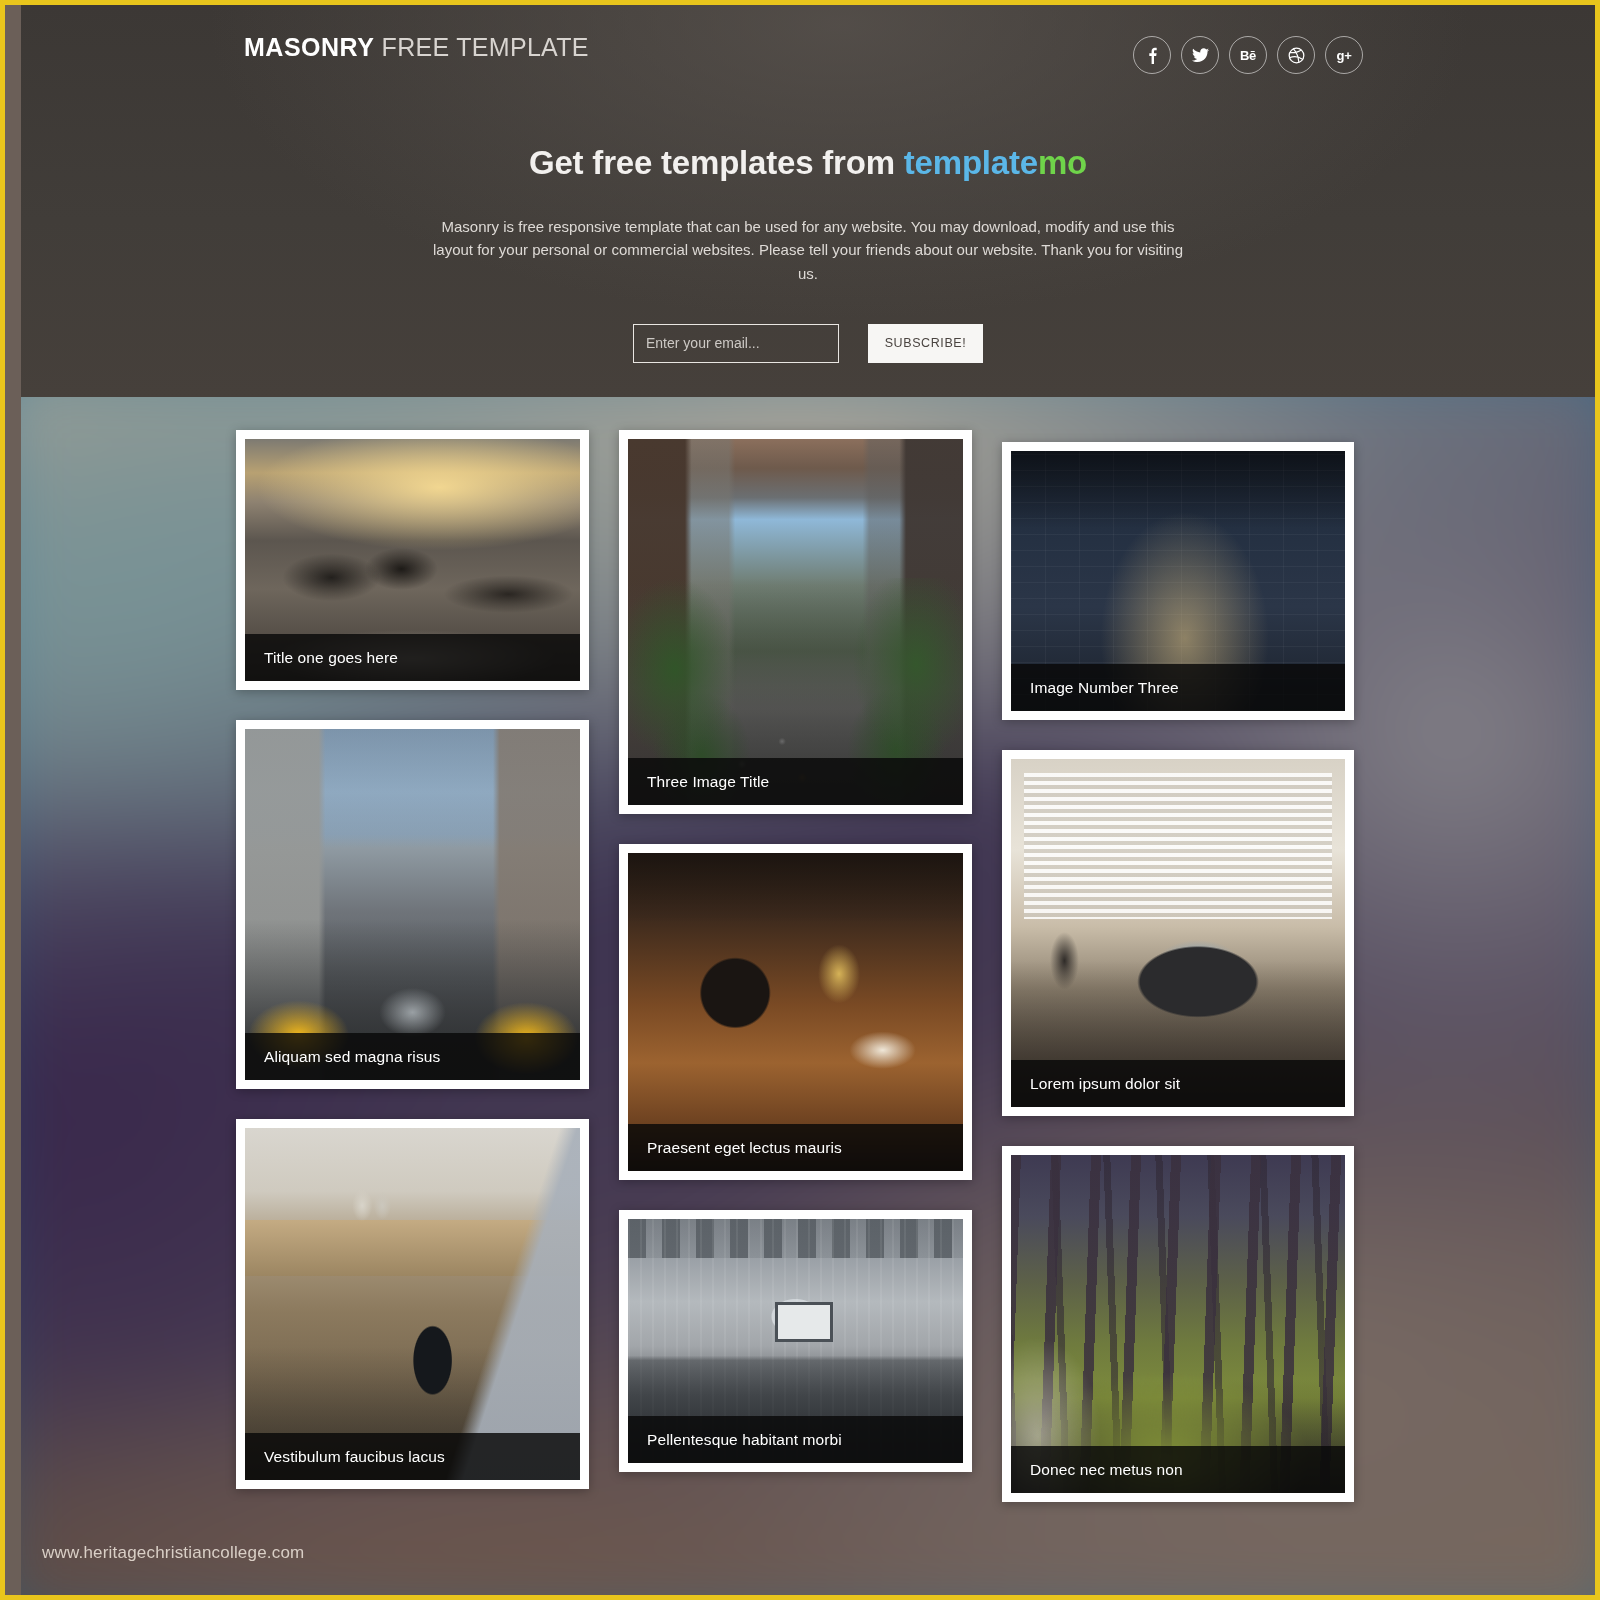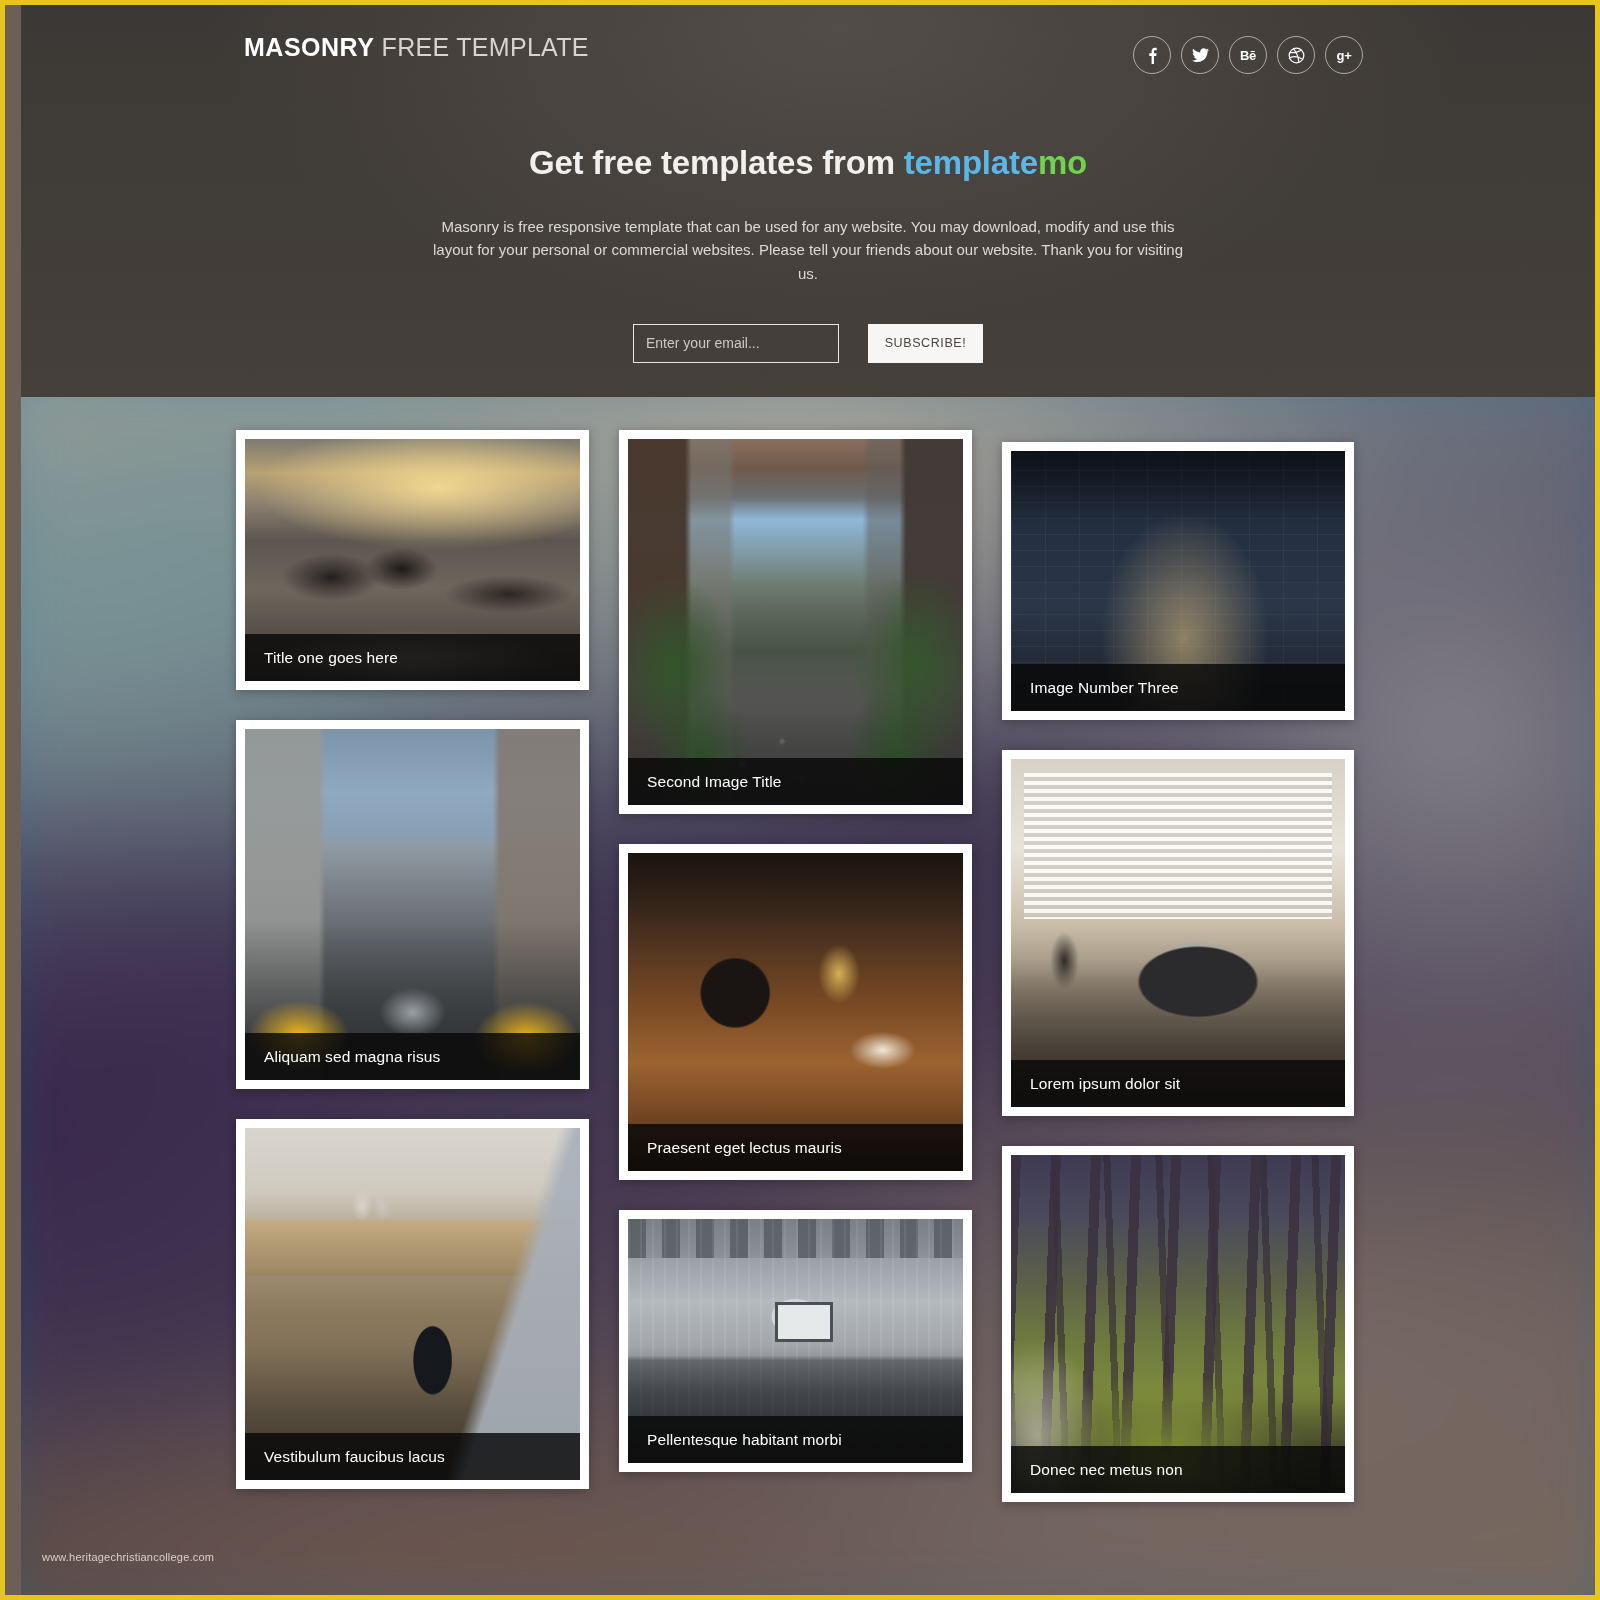--- a/index.html
+++ b/index.html
@@ -420,21 +420,21 @@
       radial-gradient(ellipse 200px 120px at 46% 82%, rgba(156,176,60,.7), rgba(156,176,60,0) 72%),
       radial-gradient(ellipse 90px 140px at 8% 70%, rgba(200,196,184,.7), rgba(200,196,184,0) 70%),
       linear-gradient(180deg, rgba(0,0,0,0) 40%, rgba(34,34,26,.7) 100%);
   }
 
   
   .watermark {
     position: absolute;
     left: 37px;
     bottom: 32px;
-    font-size: 11px;
+    font-size: 17px;
     color: #d9cfc6;
     letter-spacing: .2px;
     z-index: 40;
     font-family: "Liberation Sans", sans-serif;
   }
 </style>
 </head>
 <body>
 
 <div id="page">
@@ -509,21 +509,21 @@
             <div class="art art-phone"></div>
             <div class="caption">Vestibulum faucibus lacus</div>
           </div>
         </div>
       </div>
 
       <div class="mcol c2">
         <div class="card">
           <div class="thumb" style="height:366px">
             <div class="art art-city"></div>
-            <div class="caption">Second Image Title</div>
+            <div class="caption">Three Image Title</div>
           </div>
         </div>
         <div class="card">
           <div class="thumb" style="height:318px">
             <div class="art art-coffee"></div>
             <div class="caption">Praesent eget lectus mauris</div>
           </div>
         </div>
         <div class="card">
           <div class="thumb" style="height:244px">

